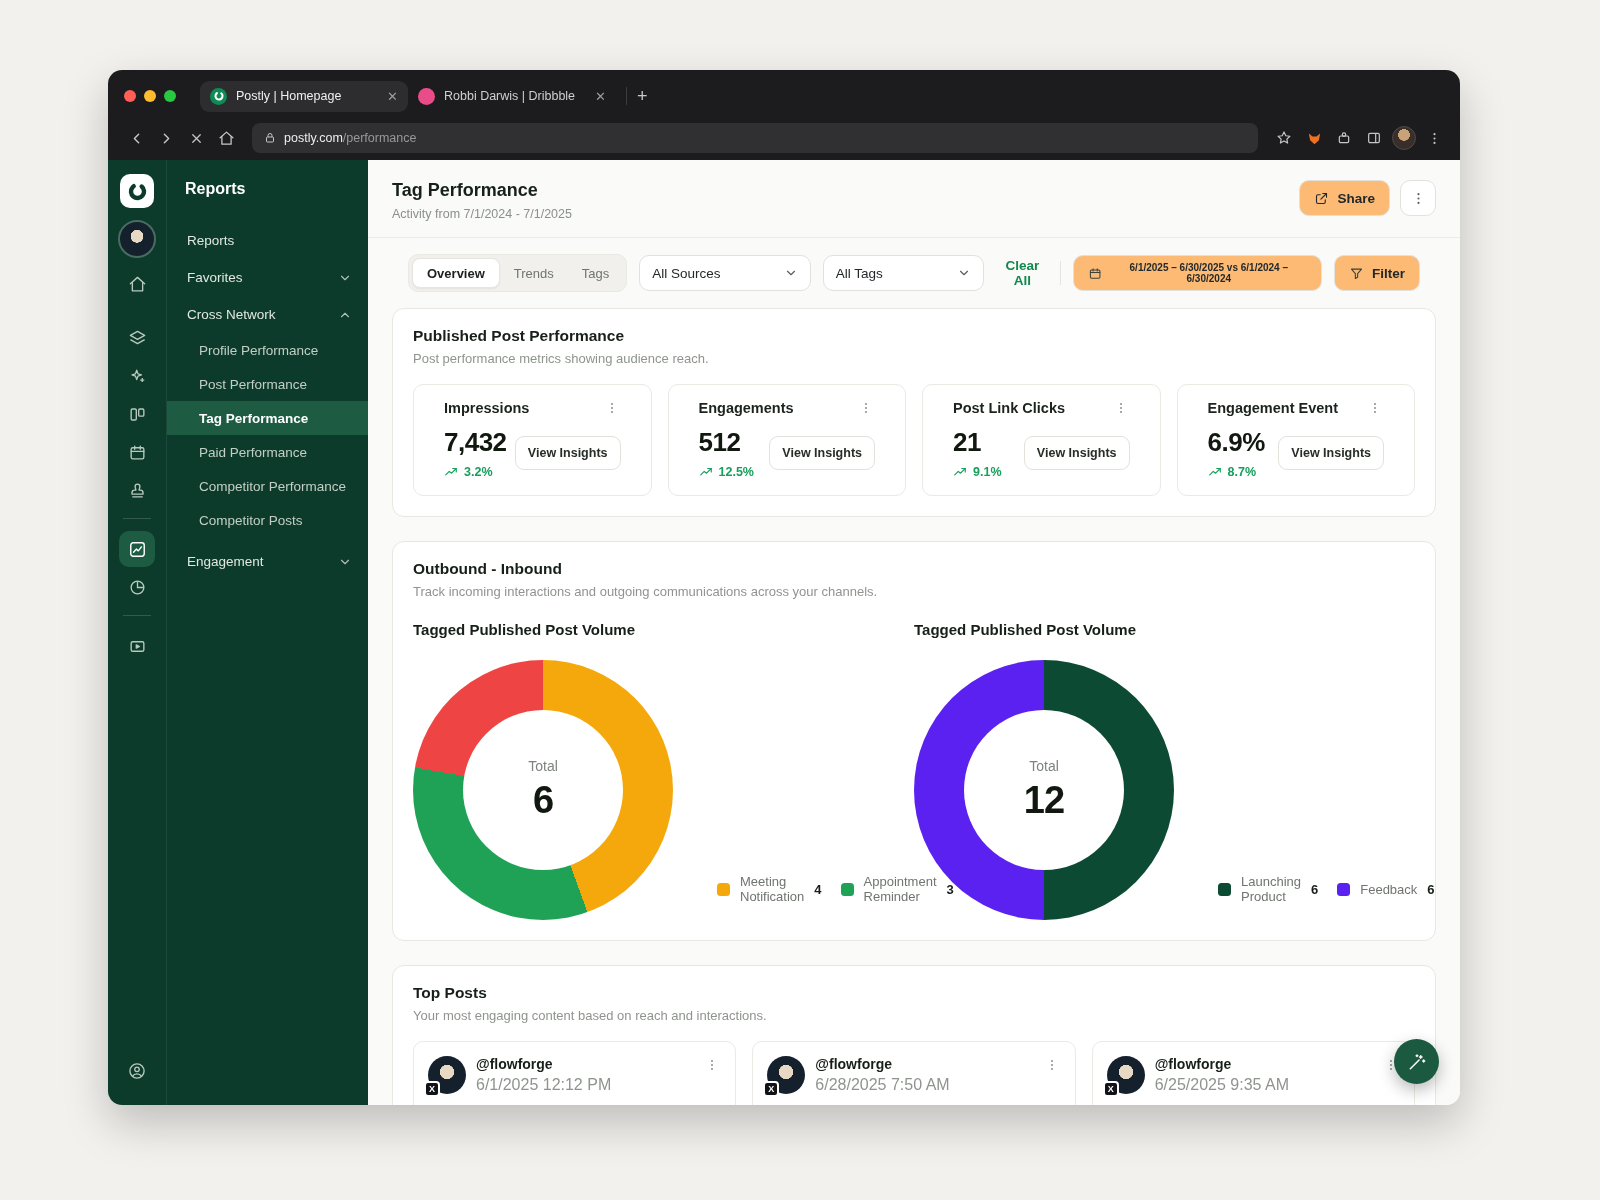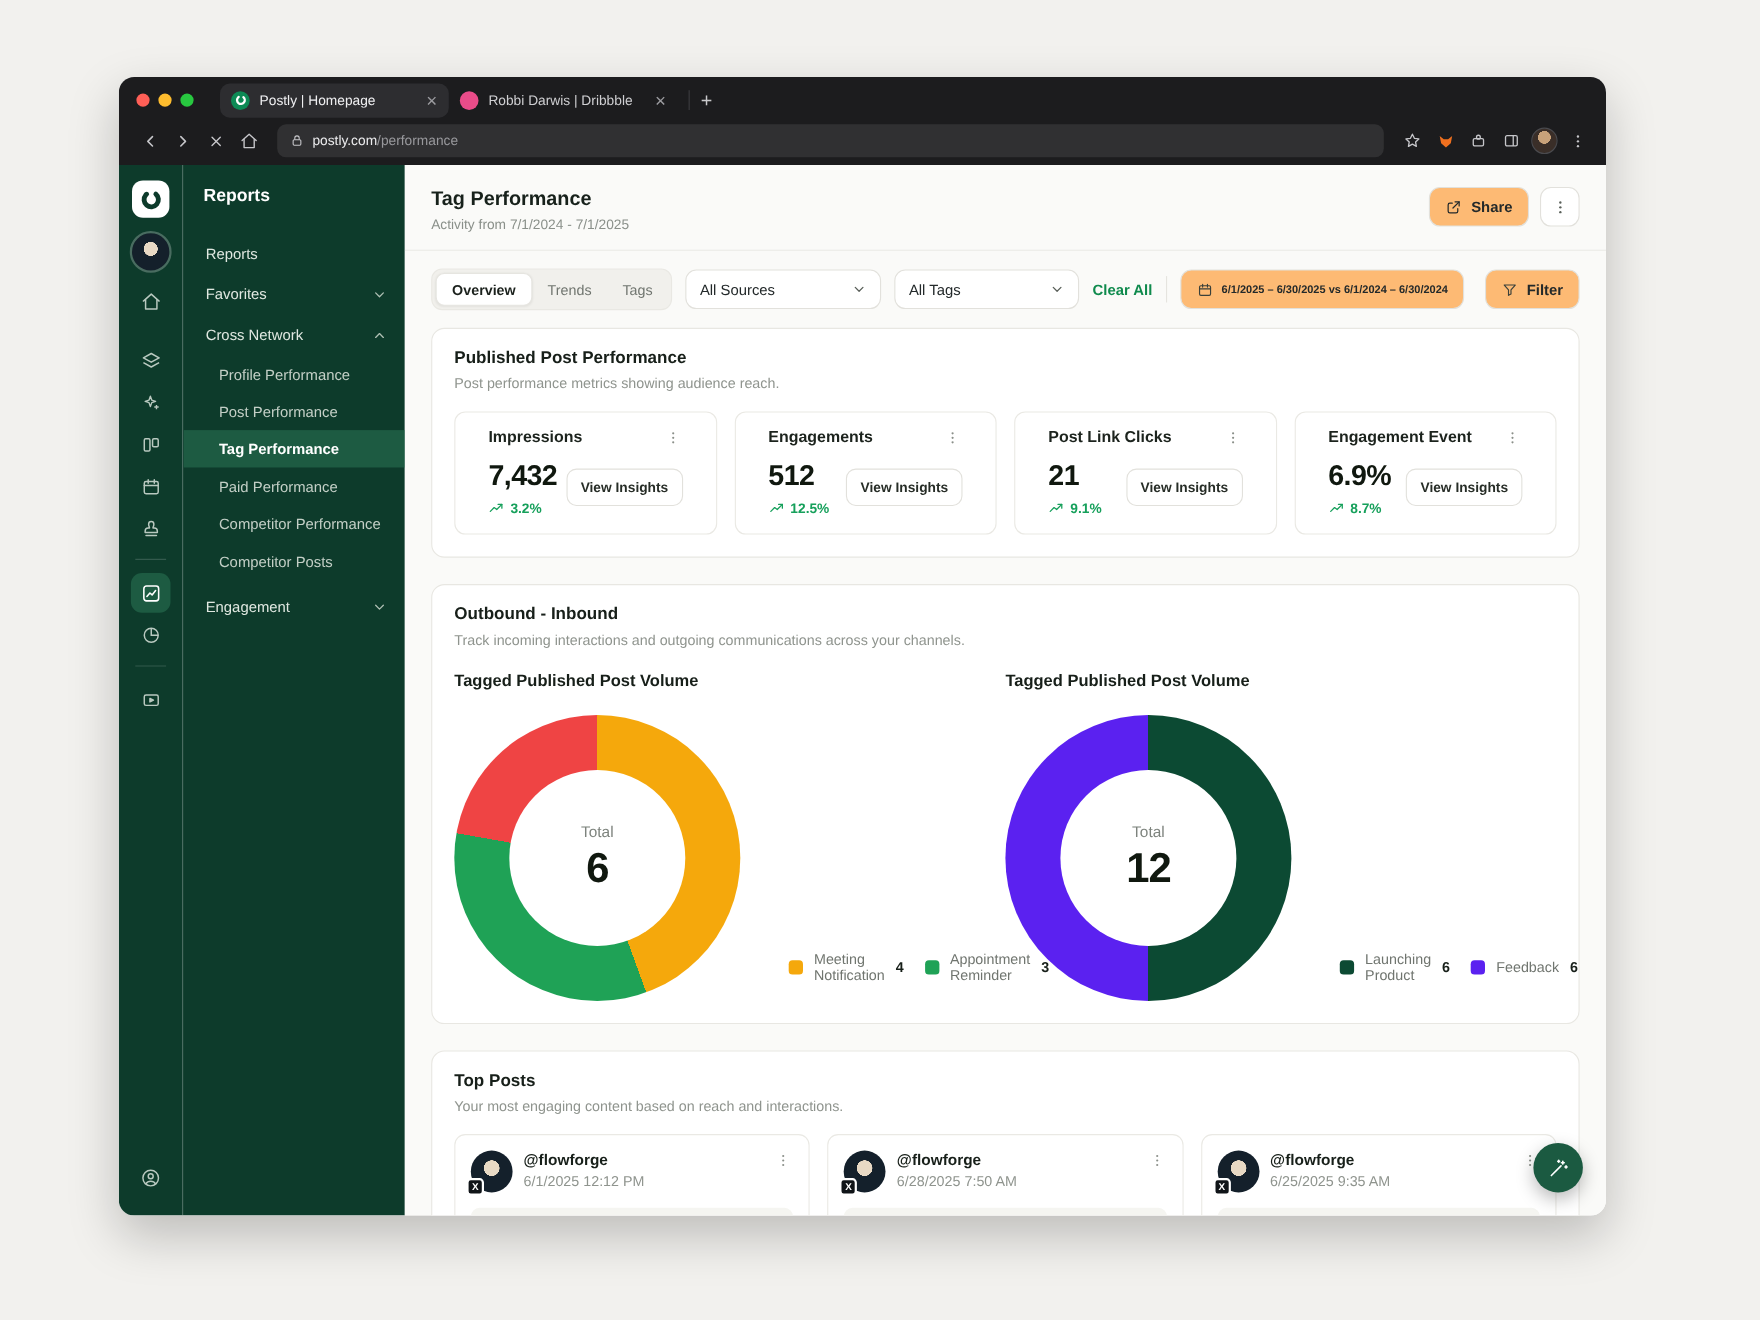--- a/index.html
+++ b/index.html
@@ -4,21 +4,21 @@
 <style>
   * { margin:0; padding:0; box-sizing:border-box; }
   html,body { width:1600px; height:1200px; }
   body { background:#F2F1EE; font-family:"Liberation Sans", sans-serif; position:relative; overflow:hidden; }
   svg { display:block; }
 
   
   .window { position:absolute; left:108px; top:70px; width:1352px; height:1035px; border-radius:14px;
             overflow:hidden; background:#fff; box-shadow:0 18px 45px rgba(0,0,0,.22); display:flex; flex-direction:column; }
   .chrome { background:#1C1C1E; flex:none; }
-  .tabbar { height:42px; display:flex; align-items:center; padding:0 12px 0 16px; }
+  .tabbar { height:52px; display:flex; align-items:center; padding:0 12px 0 16px; }
   .traffic { display:flex; gap:8px; margin-right:24px; }
   .light { width:12px; height:12px; border-radius:50%; }
   .tab { display:flex; align-items:center; gap:9px; height:31px; padding:0 10px; border-radius:9px;
          color:#CFCFD2; font-size:12.5px; width:208px; }
   .tab.active { background:#2D2D30; color:#EFEFF1; }
   .tab-title { flex:1; white-space:nowrap; overflow:hidden; text-overflow:ellipsis; }
   .tab-close { color:#9C9CA0; font-size:13px; line-height:1; background:none; border:none; cursor:pointer; }
   .favicon { width:17px; height:17px; border-radius:50%; flex:none; display:flex; align-items:center; justify-content:center; }
   .favicon.postly { background:#0D8A55; }
   .favicon.dribbble { background:#EA4C89; }
@@ -61,21 +61,21 @@
   .main-header { display:flex; align-items:flex-start; justify-content:space-between; padding:20px 24px 16px; border-bottom:1px solid #ECEBE7; }
   .page-title { font-size:18px; font-weight:700; color:#17211B; }
   .page-sub { font-size:12.5px; color:#8A908A; margin-top:6px; }
   .header-actions { display:flex; gap:10px; align-items:center; }
   .btn-outline { height:36px; border:1px solid #E2E1DC; background:#fdba74; border-radius:10px; padding:0 14px;
                  display:flex; align-items:center; gap:8px; font-size:13.5px; font-weight:600; color:#23292A; cursor:pointer; }
   .btn-square { width:36px; height:36px; border:1px solid #E2E1DC; background:#fff; border-radius:10px;
                 display:flex; align-items:center; justify-content:center; color:#5A605A; cursor:pointer; }
 
   
-  .filter-row { display:flex; align-items:center; gap:12px; padding:16px 24px 0; }
+  .filter-row { display:flex; align-items:center; gap:12px; padding:16px 40px 0; }
   .segmented { background:#F1F0EC; border:1px solid #E9E8E3; border-radius:10px; padding:3px; display:flex; }
   .seg { height:30px; padding:0 14px; font-size:13px; color:#70756F; display:flex; align-items:center; border-radius:8px;
          background:none; border:none; cursor:pointer; }
   .seg.active { background:#fff; color:#1B211C; font-weight:600; border:1px solid #E6E5E0; box-shadow:0 1px 2px rgba(0,0,0,.06); }
   .dropdown { height:36px; border:1px solid #E2E1DC; background:#fff; border-radius:10px; padding:0 12px;
               display:flex; align-items:center; justify-content:space-between; font-size:13.5px; color:#23292A; cursor:pointer; }
   .dd-sources { width:178px; }
   .dd-tags { width:168px; }
   .link-green { background:none; border:none; color:#0F8A4D; font-size:13.5px; font-weight:600; cursor:pointer; }
   .vdiv { width:1px; height:24px; background:#E5E4DF; }
@@ -115,21 +115,21 @@
 
   .posts { display:flex; gap:16px; margin-top:18px; }
   .post-card { flex:1; border:1px solid #EAE9E4; border-radius:10px; padding:14px; min-width:0; }
   .post-head { display:flex; align-items:flex-start; gap:10px; }
   .post-avatar { width:38px; height:38px; border-radius:50%; flex:none; position:relative;
                  background:radial-gradient(circle at 50% 42%, #E8D9C4 0 24%, #14202B 25%); }
   .badge-x { position:absolute; left:-4px; bottom:-3px; width:16px; height:16px; border-radius:4px; background:#101418;
              color:#fff; font-size:9px; font-weight:700; display:flex; align-items:center; justify-content:center; border:2px solid #fff; }
   .post-meta { flex:1; min-width:0; }
   .post-handle { font-size:14px; font-weight:700; color:#171F19; }
-  .post-time { font-size:13px; color:#8F948E; margin-top:4px; }
+  .post-time { font-size:16px; color:#8F948E; margin-top:4px; }
   .post-text { margin-top:14px; background:#F5F5F1; border-radius:8px; padding:12px; font-size:13.5px; color:#22282A;
                line-height:1.45; white-space:nowrap; overflow:hidden; text-overflow:clip; }
 
   .fab { position:absolute; right:21px; bottom:21px; width:45px; height:45px; border-radius:50%; background:#1B5A41;
          color:#fff; border:none; display:flex; align-items:center; justify-content:center; cursor:pointer;
          box-shadow:0 6px 16px rgba(0,0,0,.28); z-index:5; }
 </style>
 </head>
 <body>
 

